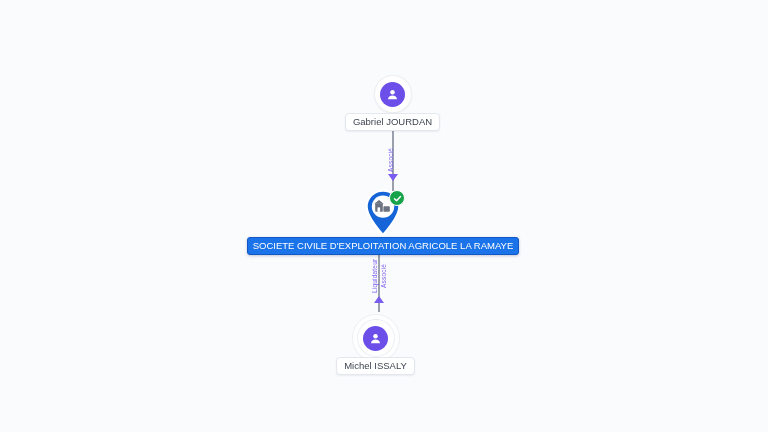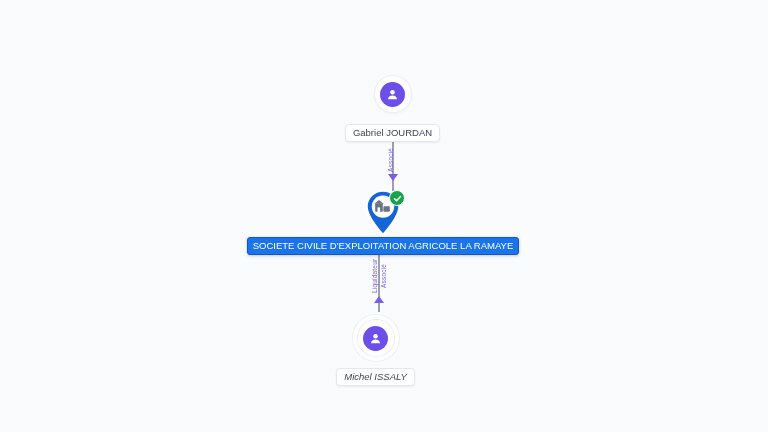--- a/index.html
+++ b/index.html
@@ -70,21 +70,21 @@
     height: 25px;
     border-radius: 50%;
     background: #6c4ee8;
     display: flex;
     align-items: center;
     justify-content: center;
   }
   .avatar svg { display: block; }
 
   .name-pill {
-    margin-top: 12px;
+    margin-top: 1px;
     background: #ffffff;
     border: 1px solid #e4e7ed;
     border-radius: 4px;
     padding: 3px 7px 3px 7px;
     font-size: 9.5px;
     color: #3f4450;
     white-space: nowrap;
     box-shadow: 0 1px 2px rgba(20,30,60,.07);
     line-height: 1.1;
   }
@@ -168,21 +168,21 @@
       </svg>
       <div class="verified-badge">
         <svg width="9" height="9" viewBox="0 0 24 24" fill="none" stroke="#ffffff" stroke-width="4" stroke-linecap="round" stroke-linejoin="round">
           <path d="M4 12.5 L9.5 18 L20 6.5"></path>
         </svg>
       </div>
     </div>
     <div class="company-pill">SOCIETE CIVILE D'EXPLOITATION AGRICOLE LA RAMAYE</div>
   </div>
 
-  <div class="person-node" style="left:294px; top:320px; width:163px;font-style:italic;">
+  <div class="person-node" style="left:294px; top:320px; width:163px;">
     <div class="avatar-halo ringed">
       <div class="avatar">
         <svg width="15" height="15" viewBox="0 0 24 24" fill="#ffffff">
           <circle cx="12" cy="8.2" r="3.6"></circle>
           <path d="M4.8 19.6c0-3.7 3.2-6 7.2-6s7.2 2.3 7.2 6z"></path>
         </svg>
       </div>
     </div>
     <div class="name-pill">Michel ISSALY</div>
   </div>

